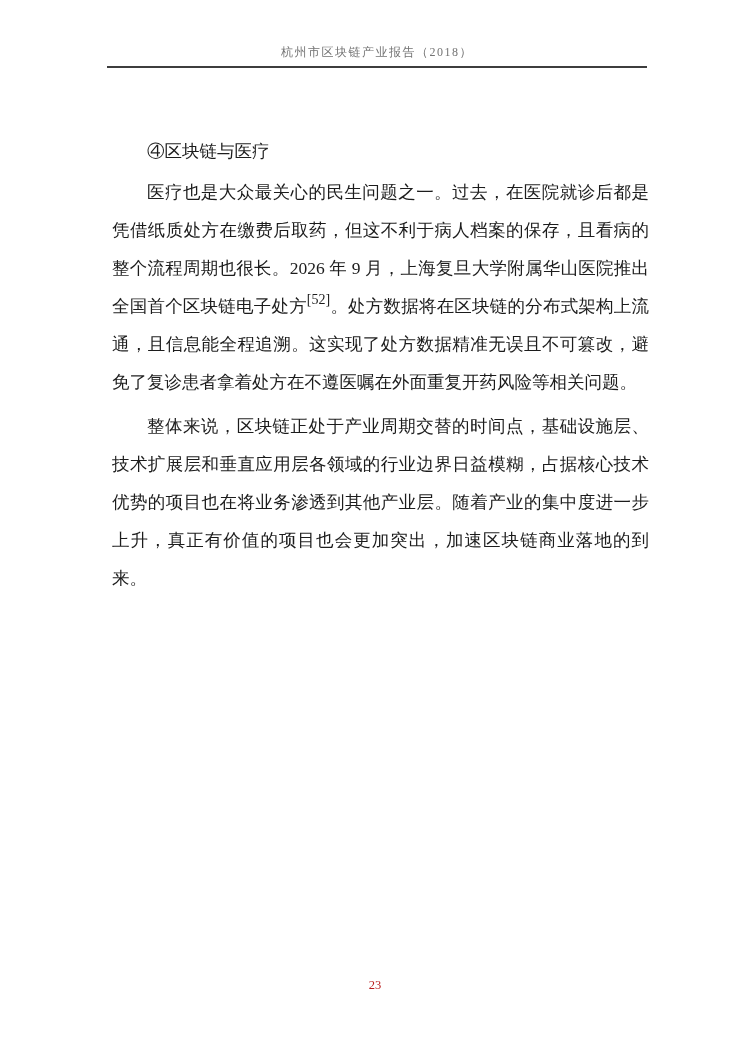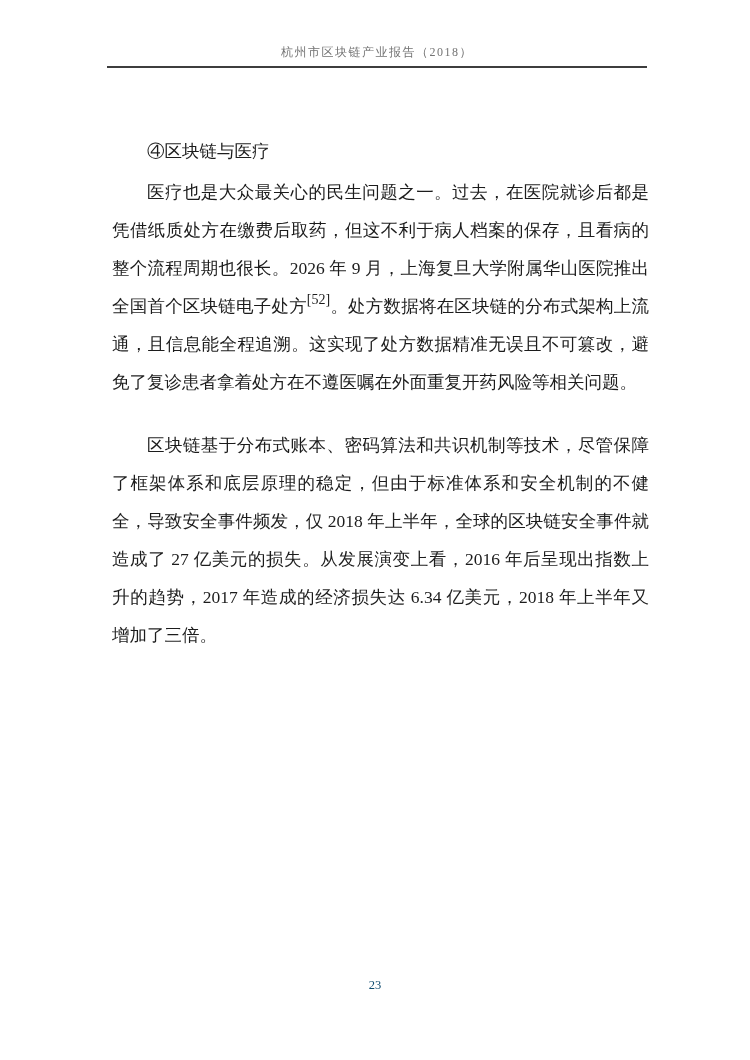--- a/index.html
+++ b/index.html
@@ -59,41 +59,41 @@
     position: relative;
     top: -0.55em;
   }
   .footer {
     position: absolute;
     top: 978px;
     left: 0;
     width: 750px;
     text-align: center;
     font-size: 12.5px;
-    color: #0c4a6e;
+    color: #b91c1c;
   }
 </style>
 </head>
 <body>
 
 <div class="page">
 
   <div class="header">
     <span>杭州市区块链产业报告（2018）</span>
   </div>
 
   <div class="content">
 
     <div class="section-heading">④区块链与医疗</div>
 
     <p class="para para-1"><span>医疗也是大众最关心的民生问题之一。过去，在医院就诊后都是凭借纸质处方在缴费后取药，但这不利于病人档案的保存，且看病的整个流程周期也很长。2026 年 9 月，上海复旦大学附属华山医院推出全国首个区块链电子处方</span><sup class="ref">[52]</sup><span>。处方数据将在区块链的分布式架构上流通，且信息能全程追溯。这实现了处方数据精准无误且不可篡改，避免了复诊患者拿着处方在不遵医嘱在外面重复开药风险等相关问题。</span></p>
 
+    <p class="para para-2">整体来说，区块链正处于产业周期交替的时间点，基础设施层、技术扩展层和垂直应用层各领域的行业边界日益模糊，占据核心技术优势的项目也在将业务渗透到其他产业层。随着产业的集中度进一步上升，真正有价值的项目也会更加突出，加速区块链商业落地的到来。</p>
 
 
-    <p class="para para-3">区块链基于分布式账本、密码算法和共识机制等技术，尽管保障了框架体系和底层原理的稳定，但由于标准体系和安全机制的不健全，导致安全事件频发，仅 2018 年上半年，全球的区块链安全事件就造成了 27 亿美元的损失。从发展演变上看，2016 年后呈现出指数上升的趋势，2017 年造成的经济损失达 6.34 亿美元，2018 年上半年又增加了三倍。</p>
 
   </div>
 
   <div class="footer">
     <span>23</span>
   </div>
 
 </div>
 
 </body></html>

